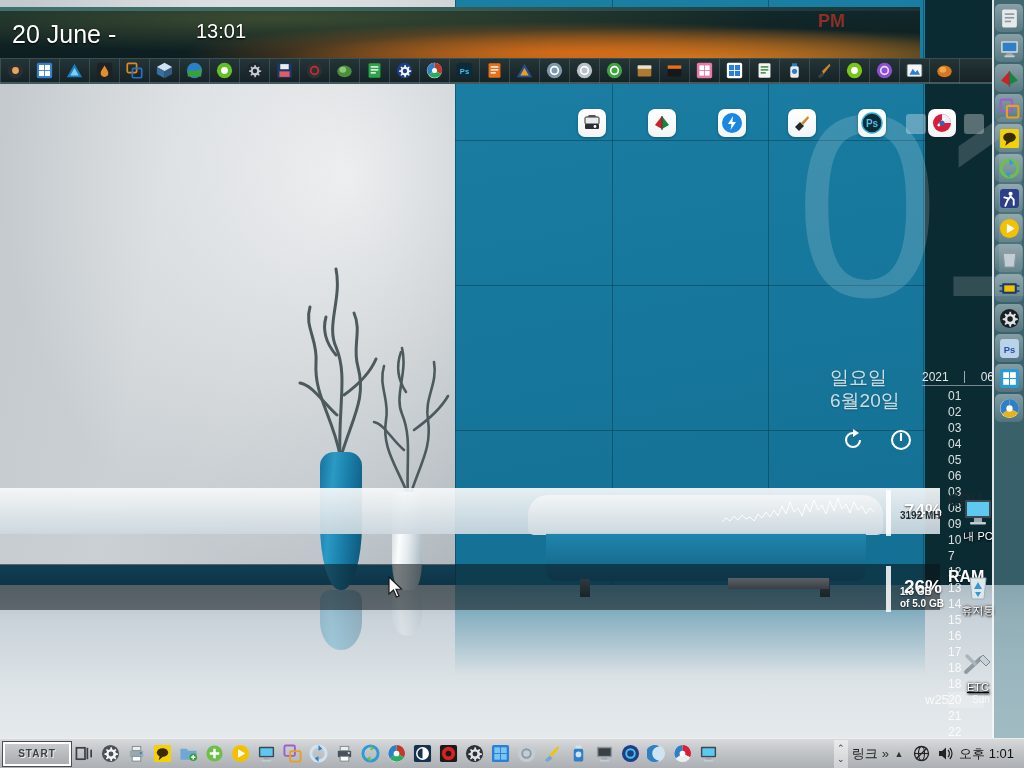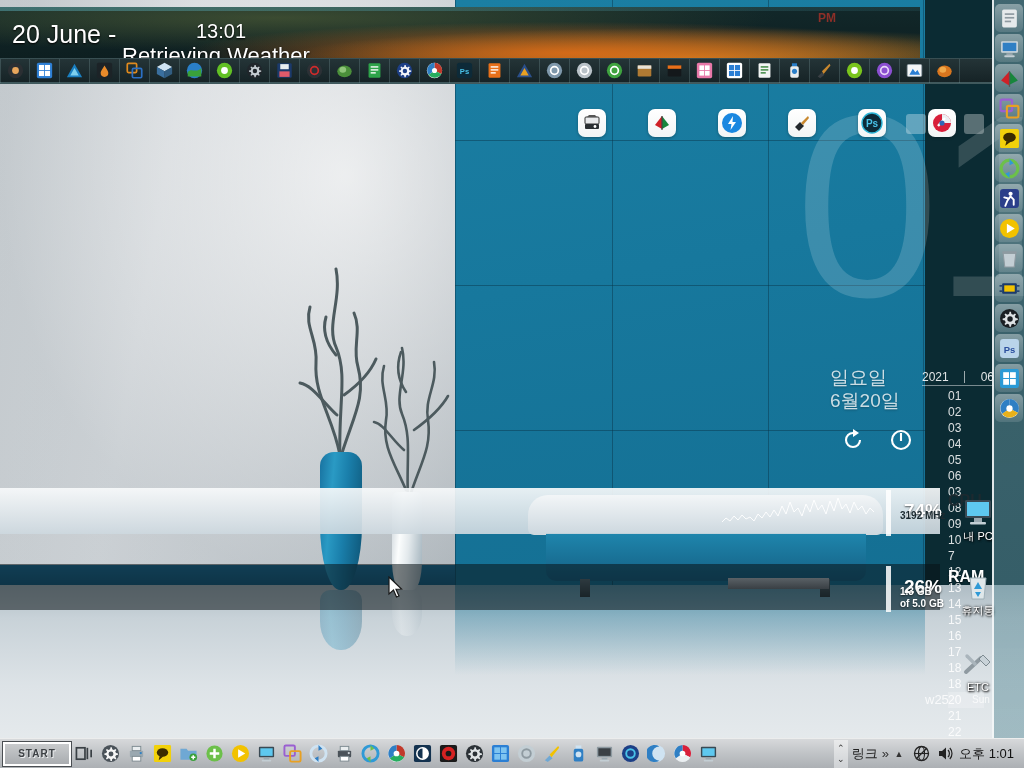--- a/index.html
+++ b/index.html
@@ -106,21 +106,21 @@
   .tb-weather {
     position:absolute; left:122px; top:36px;
     color:#fff; font-size:22px; text-shadow:0 1px 2px #000; white-space:nowrap;
   }
   .tb-time {
     position:absolute; left:196px; top:13px;
     color:#fff; font-size:20px; text-shadow:0 1px 2px #000;
   }
   .tb-ampm {
     position:absolute; left:818px; top:4px;
-    color:#8d2f28; font-size:12px; font-weight:bold;
+    color:#8d2f28; font-size:18px; font-weight:bold;
   }
   .tb-build {
     position:absolute; left:452px; top:17px;
     color:#fff; font-size:21px; text-shadow:0 1px 3px #000; white-space:nowrap;
   }
 
   
   #iconbar {
     position:absolute; left:0; top:58px; width:992px; height:26px;
     background:linear-gradient(180deg,#243437,#162326);
@@ -316,21 +316,20 @@
   <div class="vase vase-white"></div>
   <div class="vase vase-blue vase-refl" style="left:320px; top:590px; height:60px;"></div>
   <div class="vase vase-white vase-refl" style="left:392px; top:590px; height:46px;"></div>
 </div>
 
 <div id="topbar">
   <div class="flame"></div>
   <div class="edge-glow"></div>
   <div class="tb-date">20 June -</div>
   <div class="tb-time">13:01</div>
-  <div class="tb-weather">Retrieving Weather...</div>
   <div class="tb-ampm">PM</div>
 </div>
 
 <div id="iconbar">
     <div class="tb-slot">
       <span class="mini-ico" title="Media Player"><svg width="100%" height="100%" viewBox="0 0 20 20">
           <circle cx="10" cy="10" r="9" fill="#2b2f33"></circle>
           <circle cx="10" cy="10" r="4" fill="#e8a65c"></circle>
         </svg></span>
     </div>
@@ -679,21 +678,21 @@
 <div class="dicon" style="left:950px; top:572px;">
   <div class="gl">
     <svg width="34" height="30" viewBox="0 0 34 30">
         <path d="M9 6 L25 6 L23 27 L11 27 Z" fill="#dfe7ea" stroke="#9fb0b8"></path>
         <path d="M17 10 L21 17 L13 17 Z" fill="#2f9ad6"></path>
         <path d="M14 20 L20 20 L17 25 Z" fill="#2f9ad6"></path>
       </svg>
   </div>
   <div class="cap">휴지통</div>
 </div>
-<div class="dicon" style="left:950px; top:650px;">
+<div class="dicon" style="left:950px; top:650px;text-decoration:underline;">
   <div class="gl">
     <svg width="34" height="30" viewBox="0 0 34 30">
         <path d="M5 22 L20 8" stroke="#8f9aa1" stroke-width="4" stroke-linecap="round"></path>
         <path d="M22 5 L29 12 L25 16 L18 9 Z" fill="#c8d2d8" stroke="#7d8a91"></path>
         <path d="M6 6 L14 14" stroke="#aab5bc" stroke-width="3.4" stroke-linecap="round"></path>
       </svg>
   </div>
   <div class="cap">ETC</div>
 </div>
 

